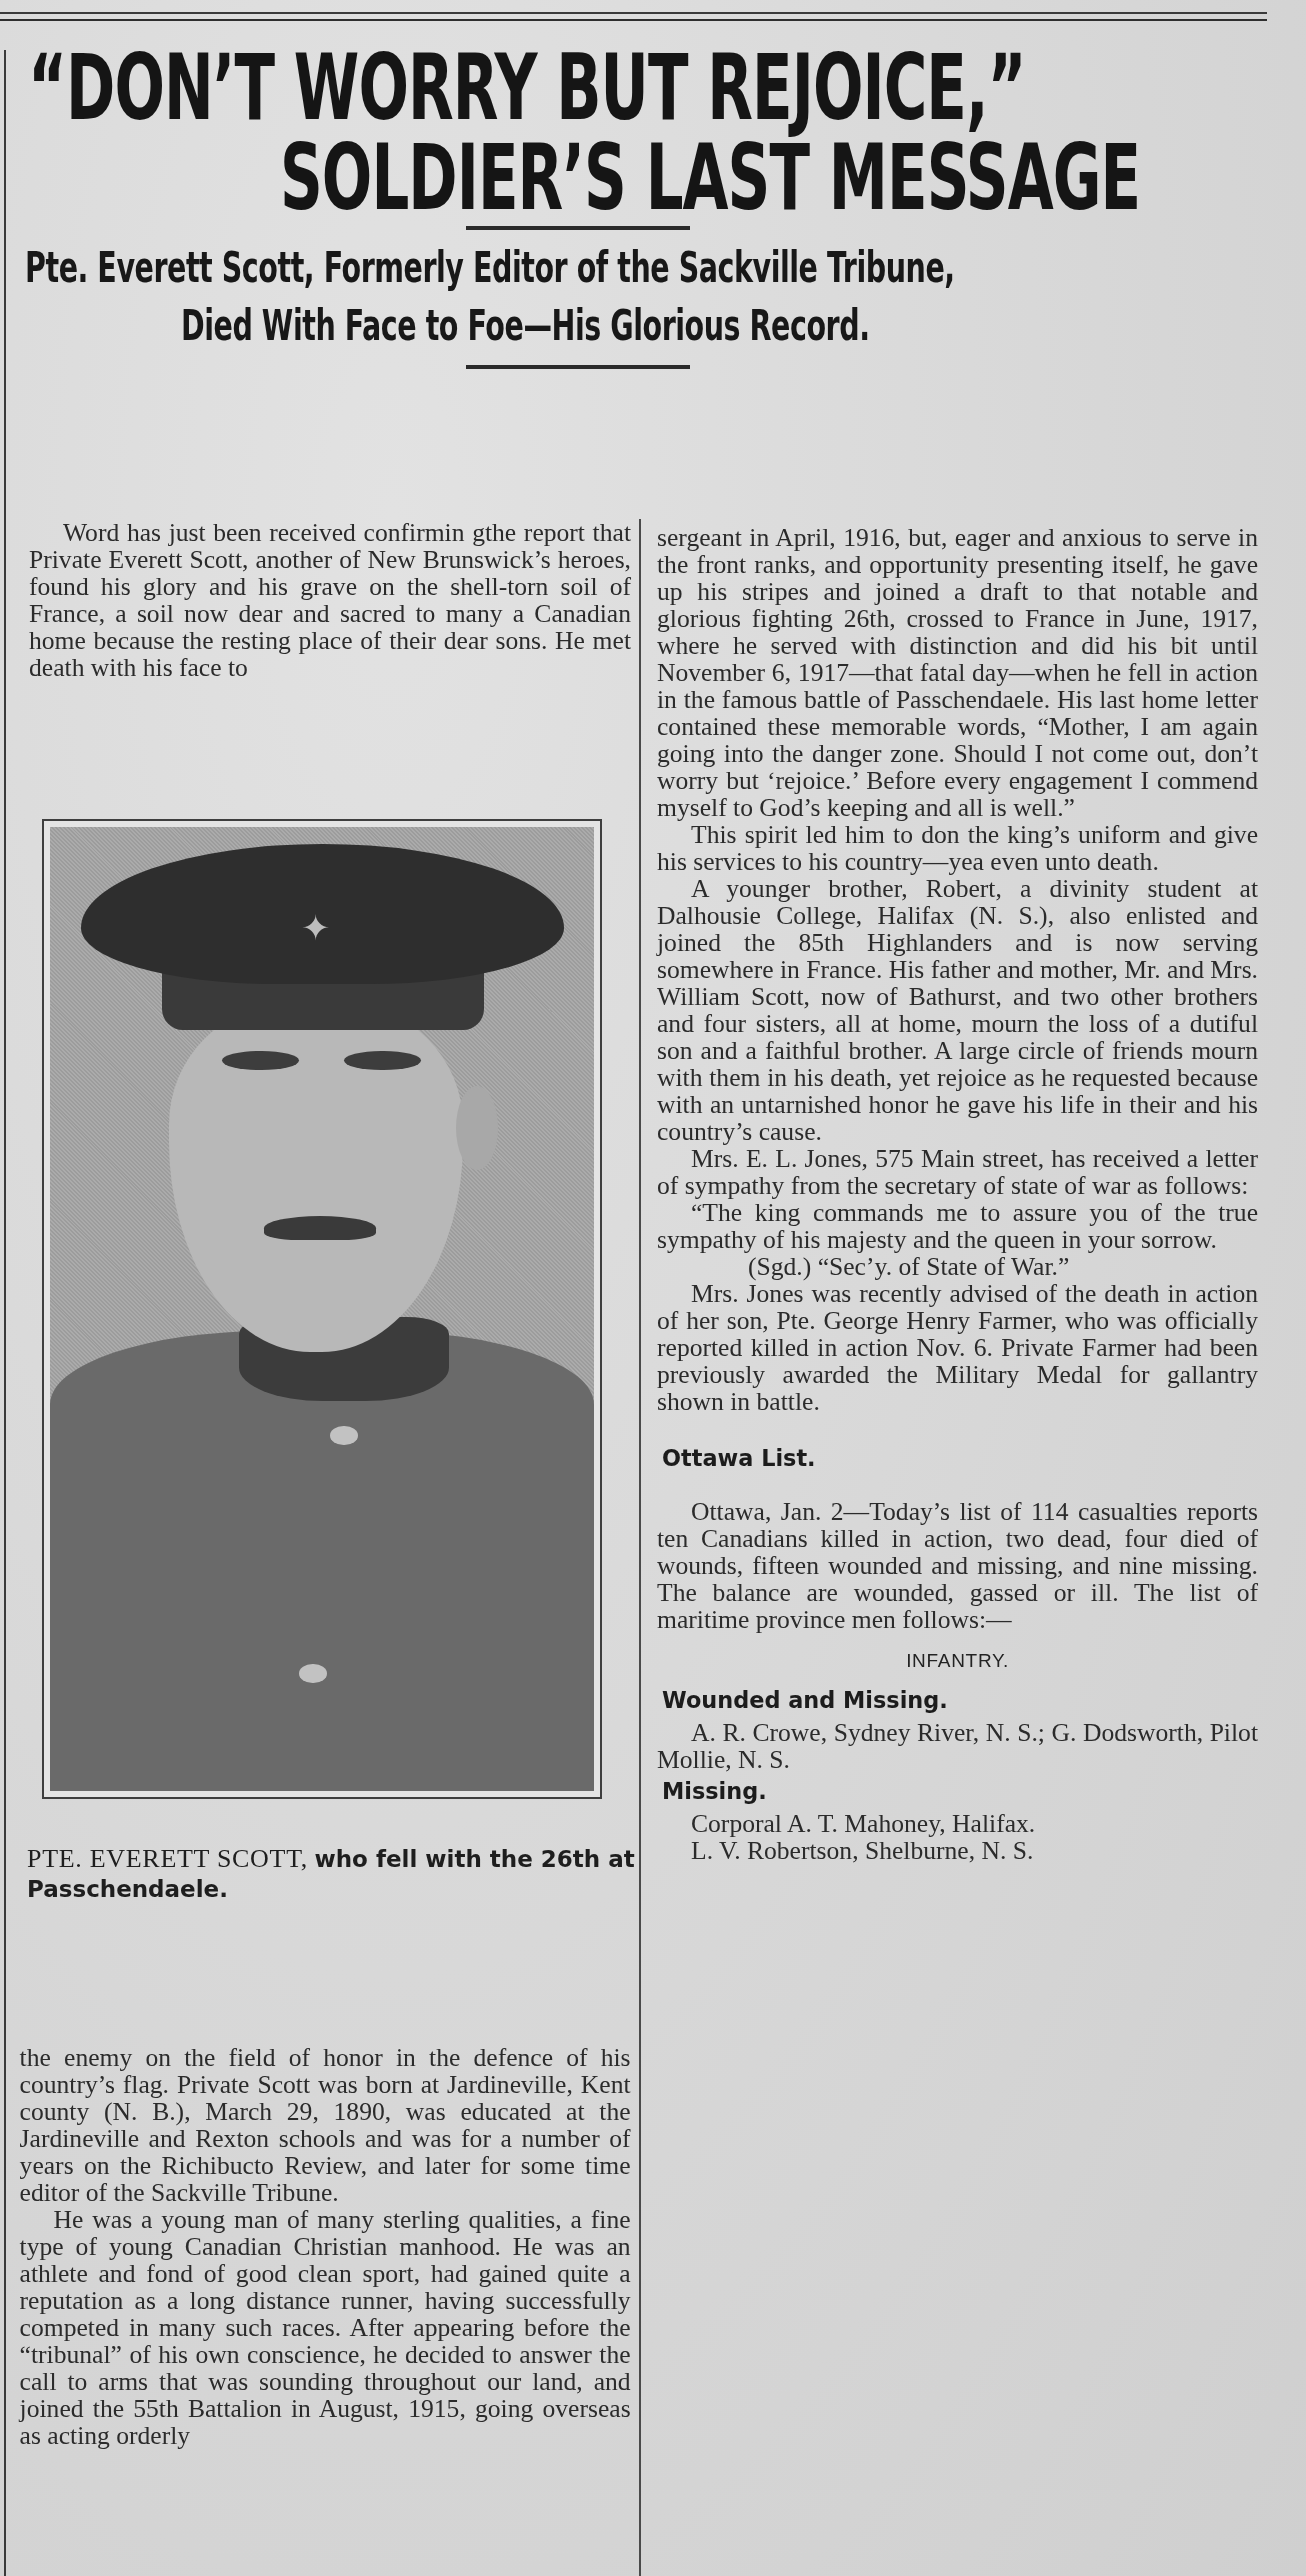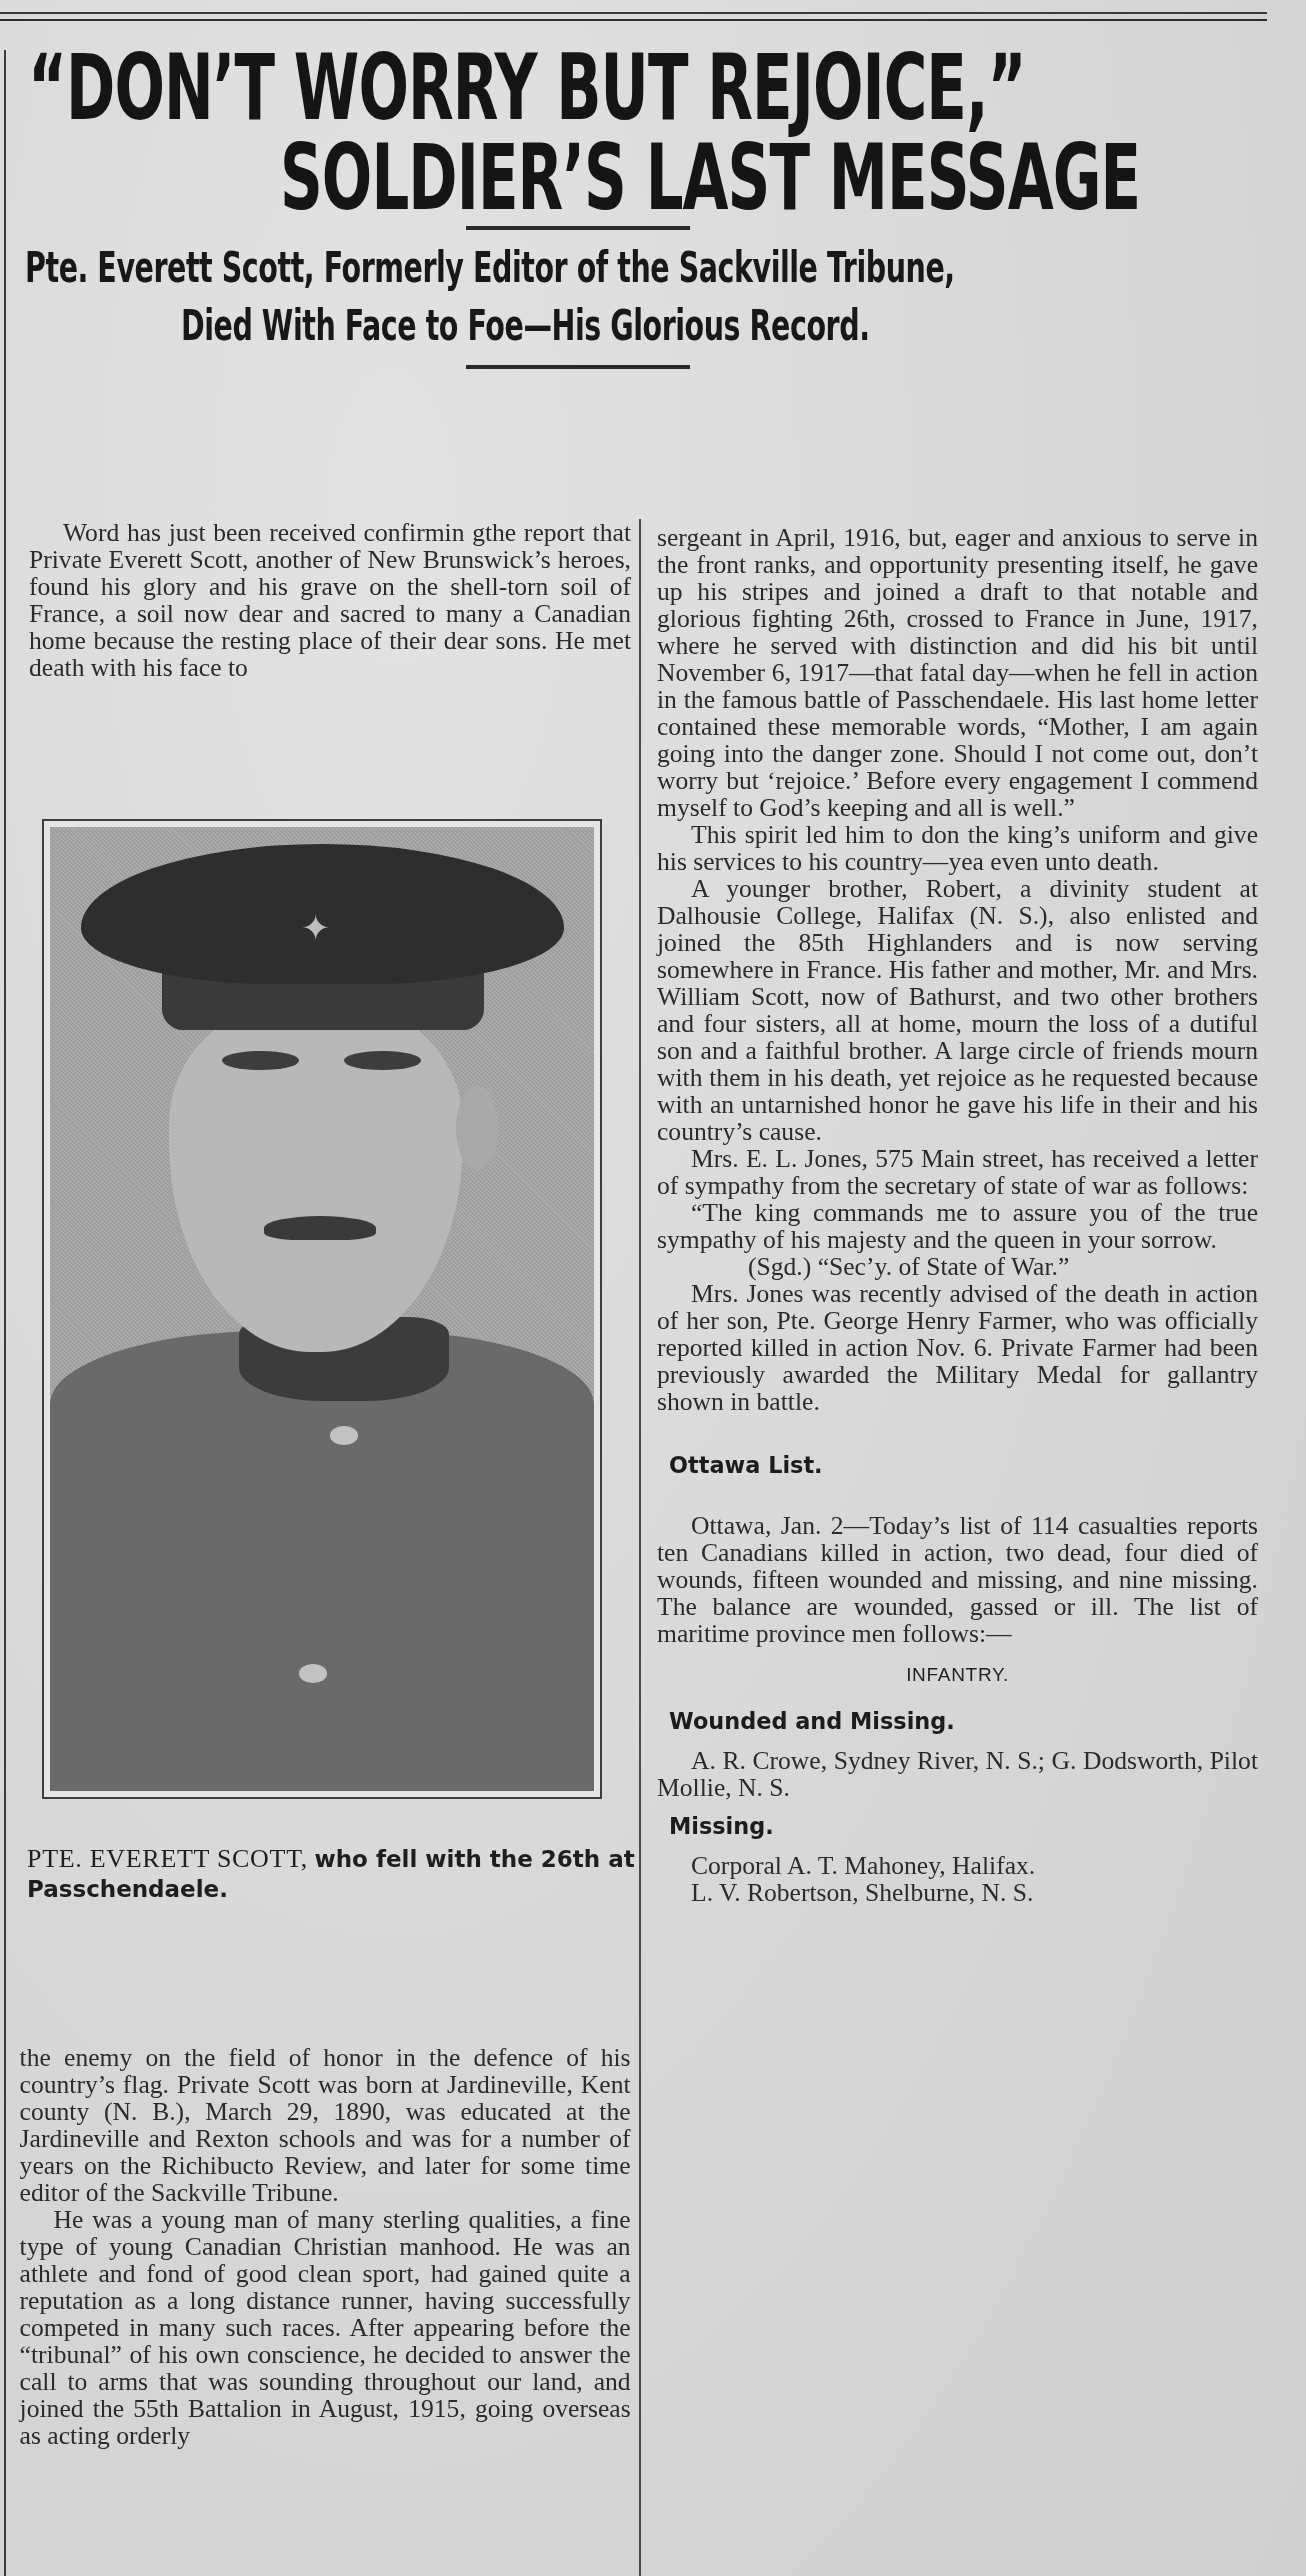--- a/index.html
+++ b/index.html
@@ -120,21 +120,21 @@
 
   .caption {
     position: absolute; left: 27px; top: 1836px; width: 609px;
     font-size: 26px; line-height: 29px; color: #1e1e1e;
   }
   .caption .caps { letter-spacing: 0.7px; }
   .caption .bold { font-weight: bold; font-family: "DejaVu Sans", sans-serif; font-size: 23px; }
 
   .section-title {
     font-family: "DejaVu Sans", sans-serif; font-weight: bold; font-size: 22.4px;
-    color: #1c1c1c; text-indent: 0 !important; margin: 12px;
+    color: #1c1c1c; text-indent: 0 !important; margin: 5px;
   }
   .center-title {
     text-align: center; font-family: "Liberation Sans", sans-serif; font-size: 19px;
     letter-spacing: 0.7px; text-indent: 0 !important; color: #232323;
   }
   .sig { text-indent: 0 !important; padding-left: 91px; }
   .spacer-sm { height: 21px; }
   .spacer-md { height: 25px; }
 </style>
 </head>

